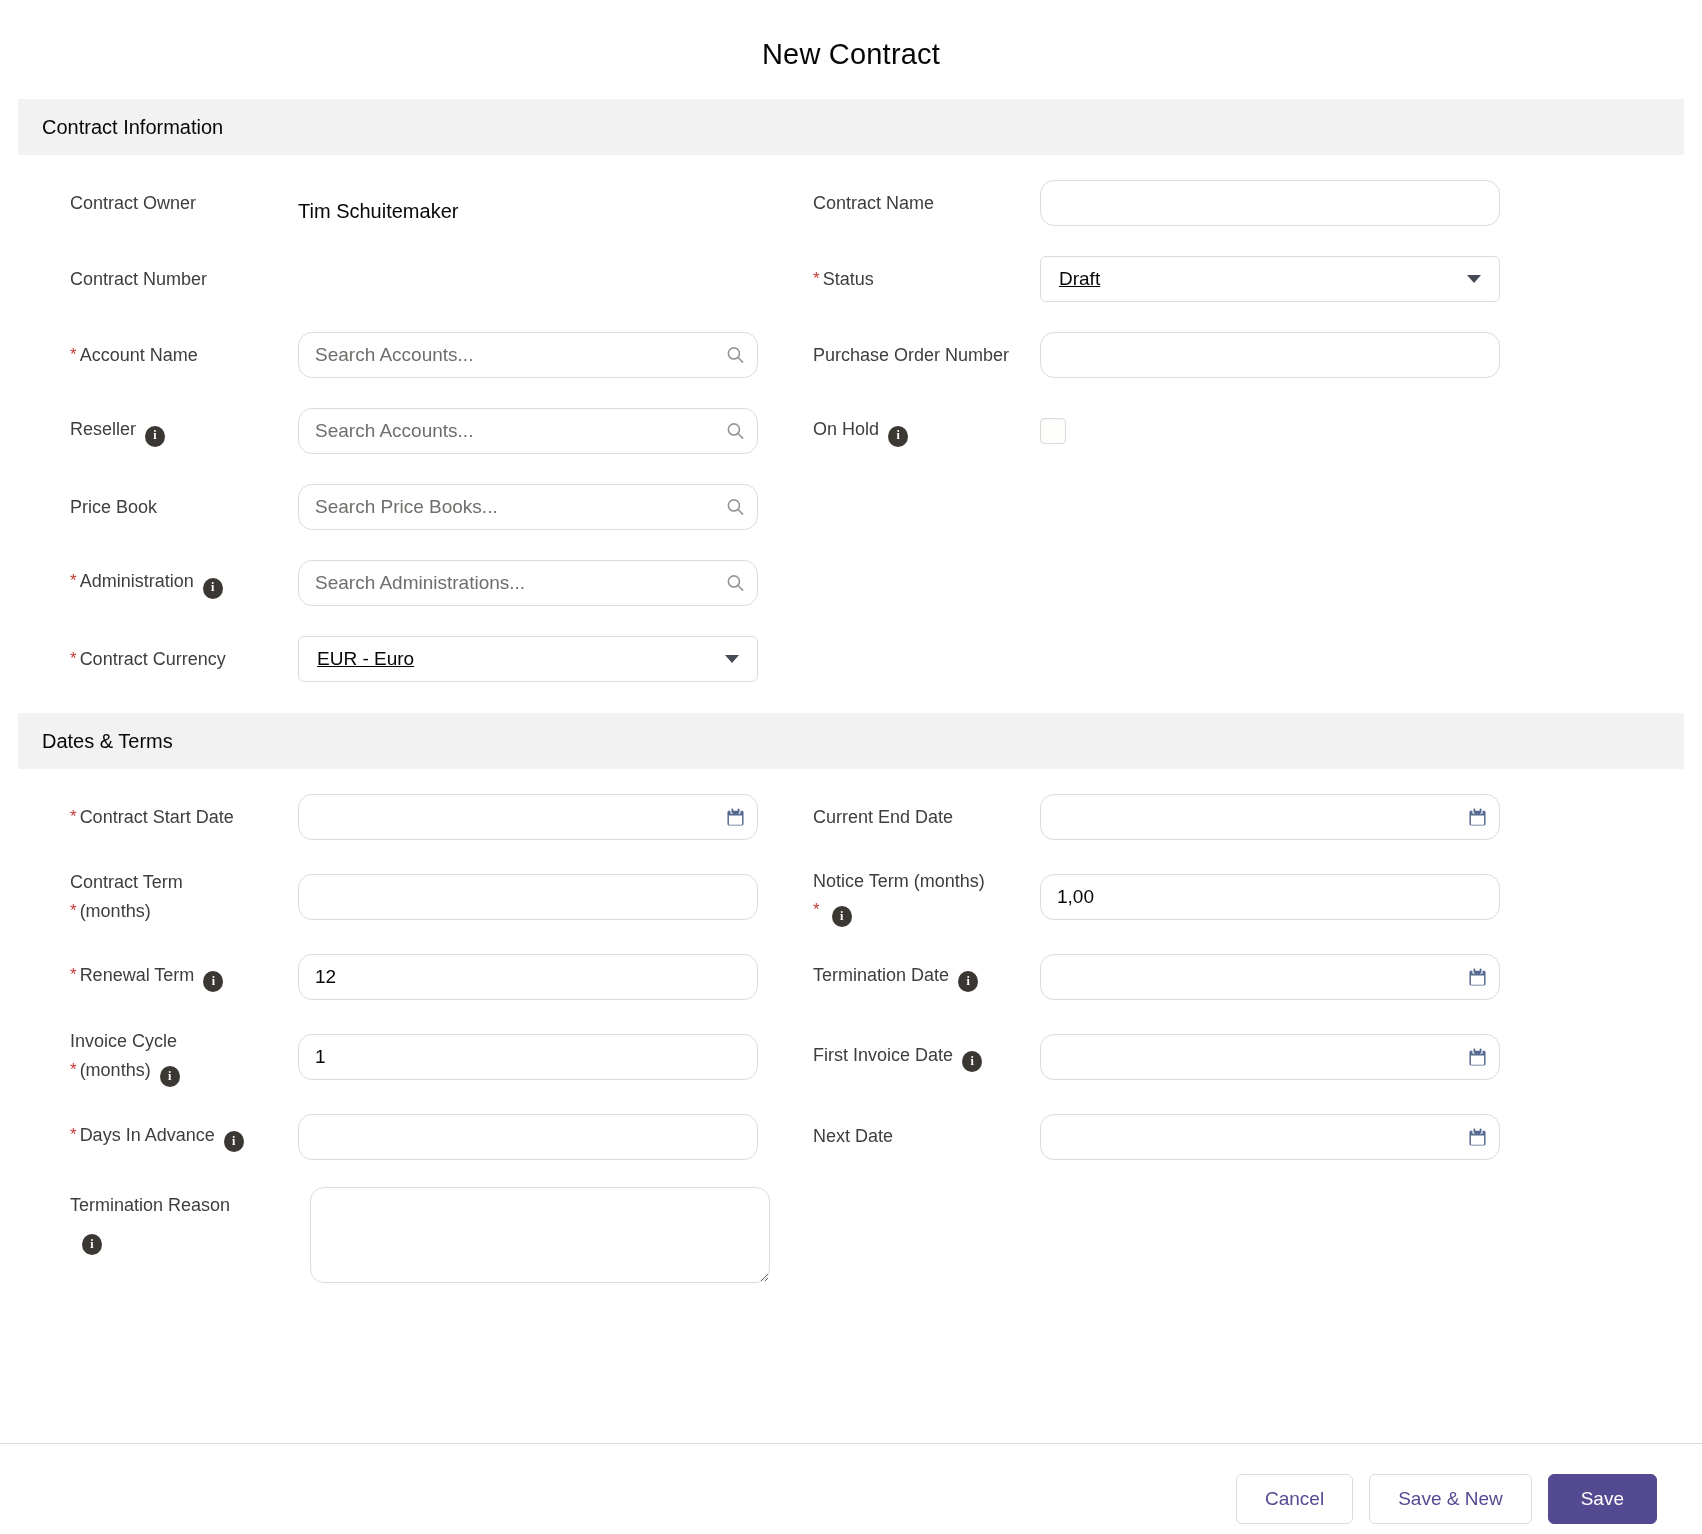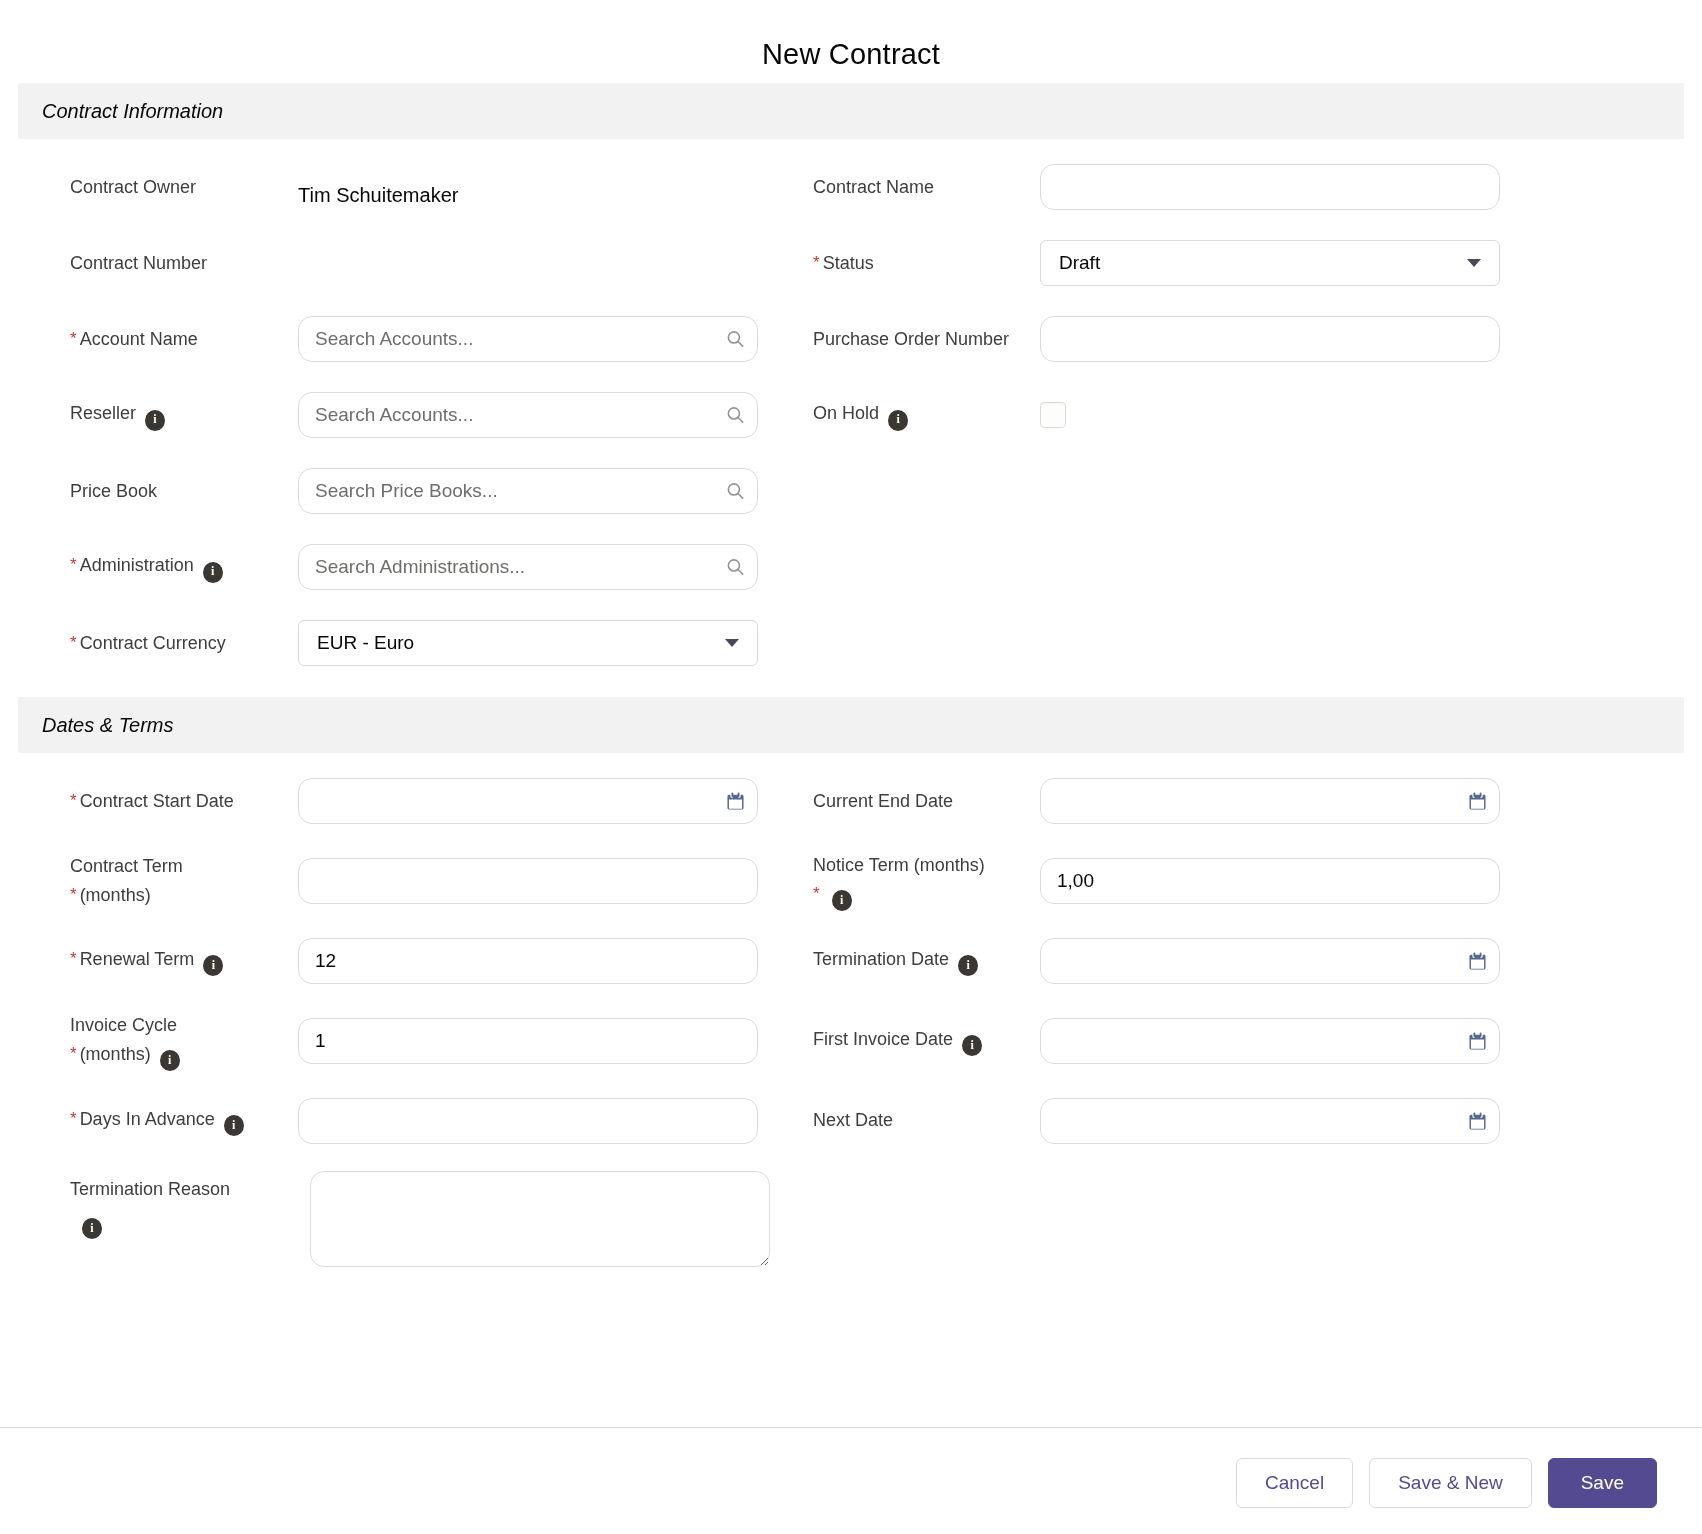--- a/index.html
+++ b/index.html
@@ -5,26 +5,26 @@
   * { box-sizing: border-box; margin: 0; padding: 0; }
   html, body { background: #ffffff; }
   body {
     width: 1702px; min-height: 1534px; margin: 0 auto;
     font-family: "Liberation Sans", sans-serif;
     color: #080707; position: relative;
   }
   .modal-title {
     text-align: center; padding-top: 38px; font-size: 29px;
     font-weight: 400; color: #080707; letter-spacing: 0.2px;
-    margin-bottom: 12px;
+    margin-bottom: 28px;
   }
   .section-header {
     margin: 0 18px; background: #f3f2f2; height: 56px;
     display: flex; align-items: center; padding-left: 24px;
-    font-size: 20px; color: #080707; border-radius: 2px; font-style: italic;
+    font-size: 20px; color: #080707; border-radius: 2px;
   }
   .section-body { padding: 22px 0 4px 70px; }
   .frow {
     display: grid; grid-template-columns: 228px 460px 282px 460px;
     align-items: center; min-height: 52px; margin-bottom: 24px;
   }
   .frow.align-top { align-items: flex-start; gap: 12px; }
   .lbl { font-size: 18px; color: #3e3e3c; line-height: 1.6; padding-right: 12px; }
   .lbl-r { padding-left: 55px; }
   .req { color: #c23934; margin-right: 3px; font-size: 17px; vertical-align: 1px; }
@@ -44,21 +44,21 @@
   }
   .text-input.no-icon { padding-right: 16px; }
   .text-input::placeholder { color: #706e6b; opacity: 1; }
   .right-icon {
     position: absolute; right: 13px; top: 50%; transform: translateY(-50%);
     display: flex; align-items: center; cursor: pointer;
   }
   .select-box {
     width: 460px; height: 46px; border: 1px solid #dddbda; border-radius: 6px;
     display: flex; align-items: center; justify-content: space-between;
-    padding: 0 18px 0 18px; cursor: pointer; background: #fff;
+    padding: 0 18px 0 18px; cursor: pointer; background: #fff; text-decoration: underline;
   }
   .select-value { font-size: 19px; color: #080707; }
   .caret-down {
     width: 0; height: 0; border-left: 7px solid transparent;
     border-right: 7px solid transparent; border-top: 8px solid #444a56;
   }
   .checkbox {
     width: 26px; height: 26px; border: 1px solid #dddbda; border-radius: 4px;
     background: #fdfdfc; cursor: pointer; box-shadow: inset 0 1px 2px rgba(0,0,0,0.04);
   }

